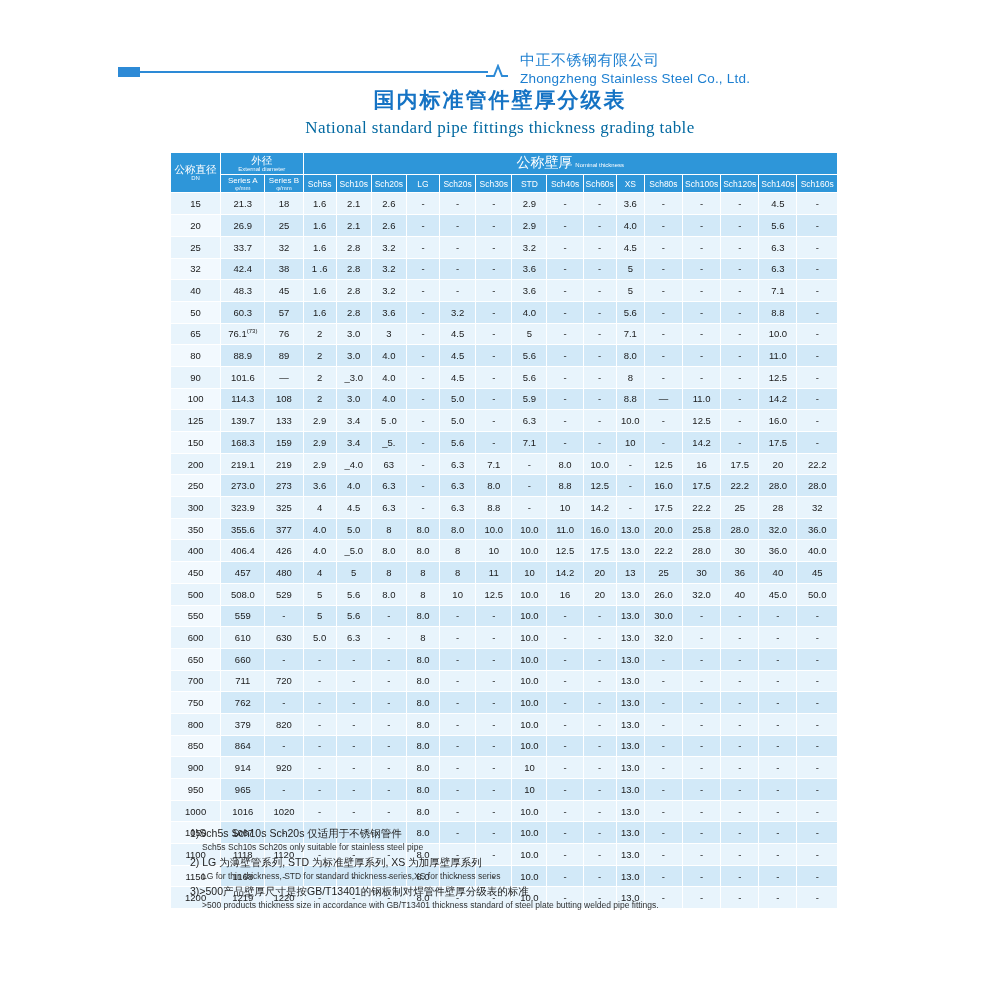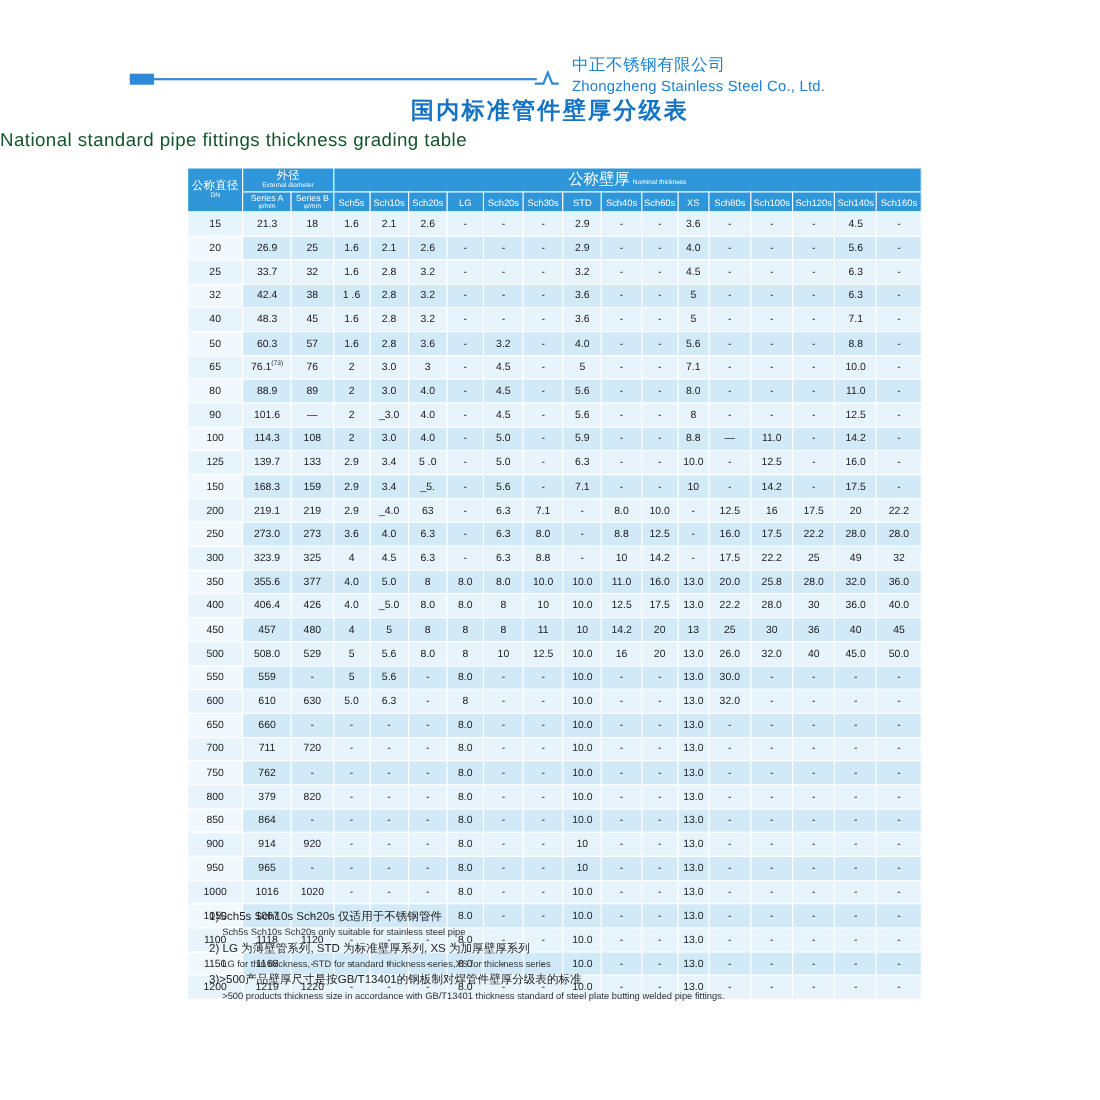--- a/index.html
+++ b/index.html
@@ -18,22 +18,22 @@
   .brand .en{font-size:13.5px;color:#1d7fd0;letter-spacing:.2px;}
   .rule-wrap{position:absolute;left:118px;top:45px;width:390px;height:14px;}
   .rule-line{position:absolute;left:0;top:6px;width:370px;height:2px;background:#2d8ad6;}
   .rule-block{position:absolute;left:0;top:2px;width:22px;height:10px;background:#2d8ad6;}
   .rule-tick{position:absolute;left:368px;top:-1px;width:22px;height:14px;}
   .rule-tick svg{display:block;}
 
   
   .title-cn{position:absolute;left:0;top:86px;width:1000px;text-align:center;
     font-size:21px;font-weight:bold;color:#1573c4;letter-spacing:2px;}
-  .title-en{position:absolute;left:0;top:118px;width:1000px;text-align:left;
-    font-size:17px;color:#14532d;letter-spacing:.4px;}
+  .title-en{position:absolute;left:0;top:118px;width:1000px;text-align:center;
+    font-size:17px;color:#0369a1;letter-spacing:.4px;font-family:Liberation Serif, serif;}
 
   
   .table-wrap{position:absolute;left:170px;top:152px;width:668px;}
   table{border-collapse:collapse;width:668px;table-layout:fixed;}
   th,td{border:1px solid #ffffff;text-align:center;vertical-align:middle;}
   thead th{background:#2e96d9;color:#ffffff;font-weight:normal;padding:1px 0;}
   .hdr-top{height:17px;font-size:10px;}
   .hdr-sub{height:16px;font-size:8.5px;}
   .cn-lab{font-size:10.5px;display:block;line-height:1.15;}
   .en-lab{font-size:6px;display:block;line-height:1.1;opacity:.95;}
@@ -430,21 +430,21 @@
             <td>-</td>
             <td>6.3</td>
             <td>8.8</td>
             <td>-</td>
             <td>10</td>
             <td>14.2</td>
             <td>-</td>
             <td>17.5</td>
             <td>22.2</td>
             <td>25</td>
-            <td>49</td>
+            <td>28</td>
             <td>32</td>
           </tr>
           <tr>
             <td class="c0">350</td>
             <td>355.6</td>
             <td>377</td>
             <td>4.0</td>
             <td>5.0</td>
             <td>8</td>
             <td>8.0</td>

